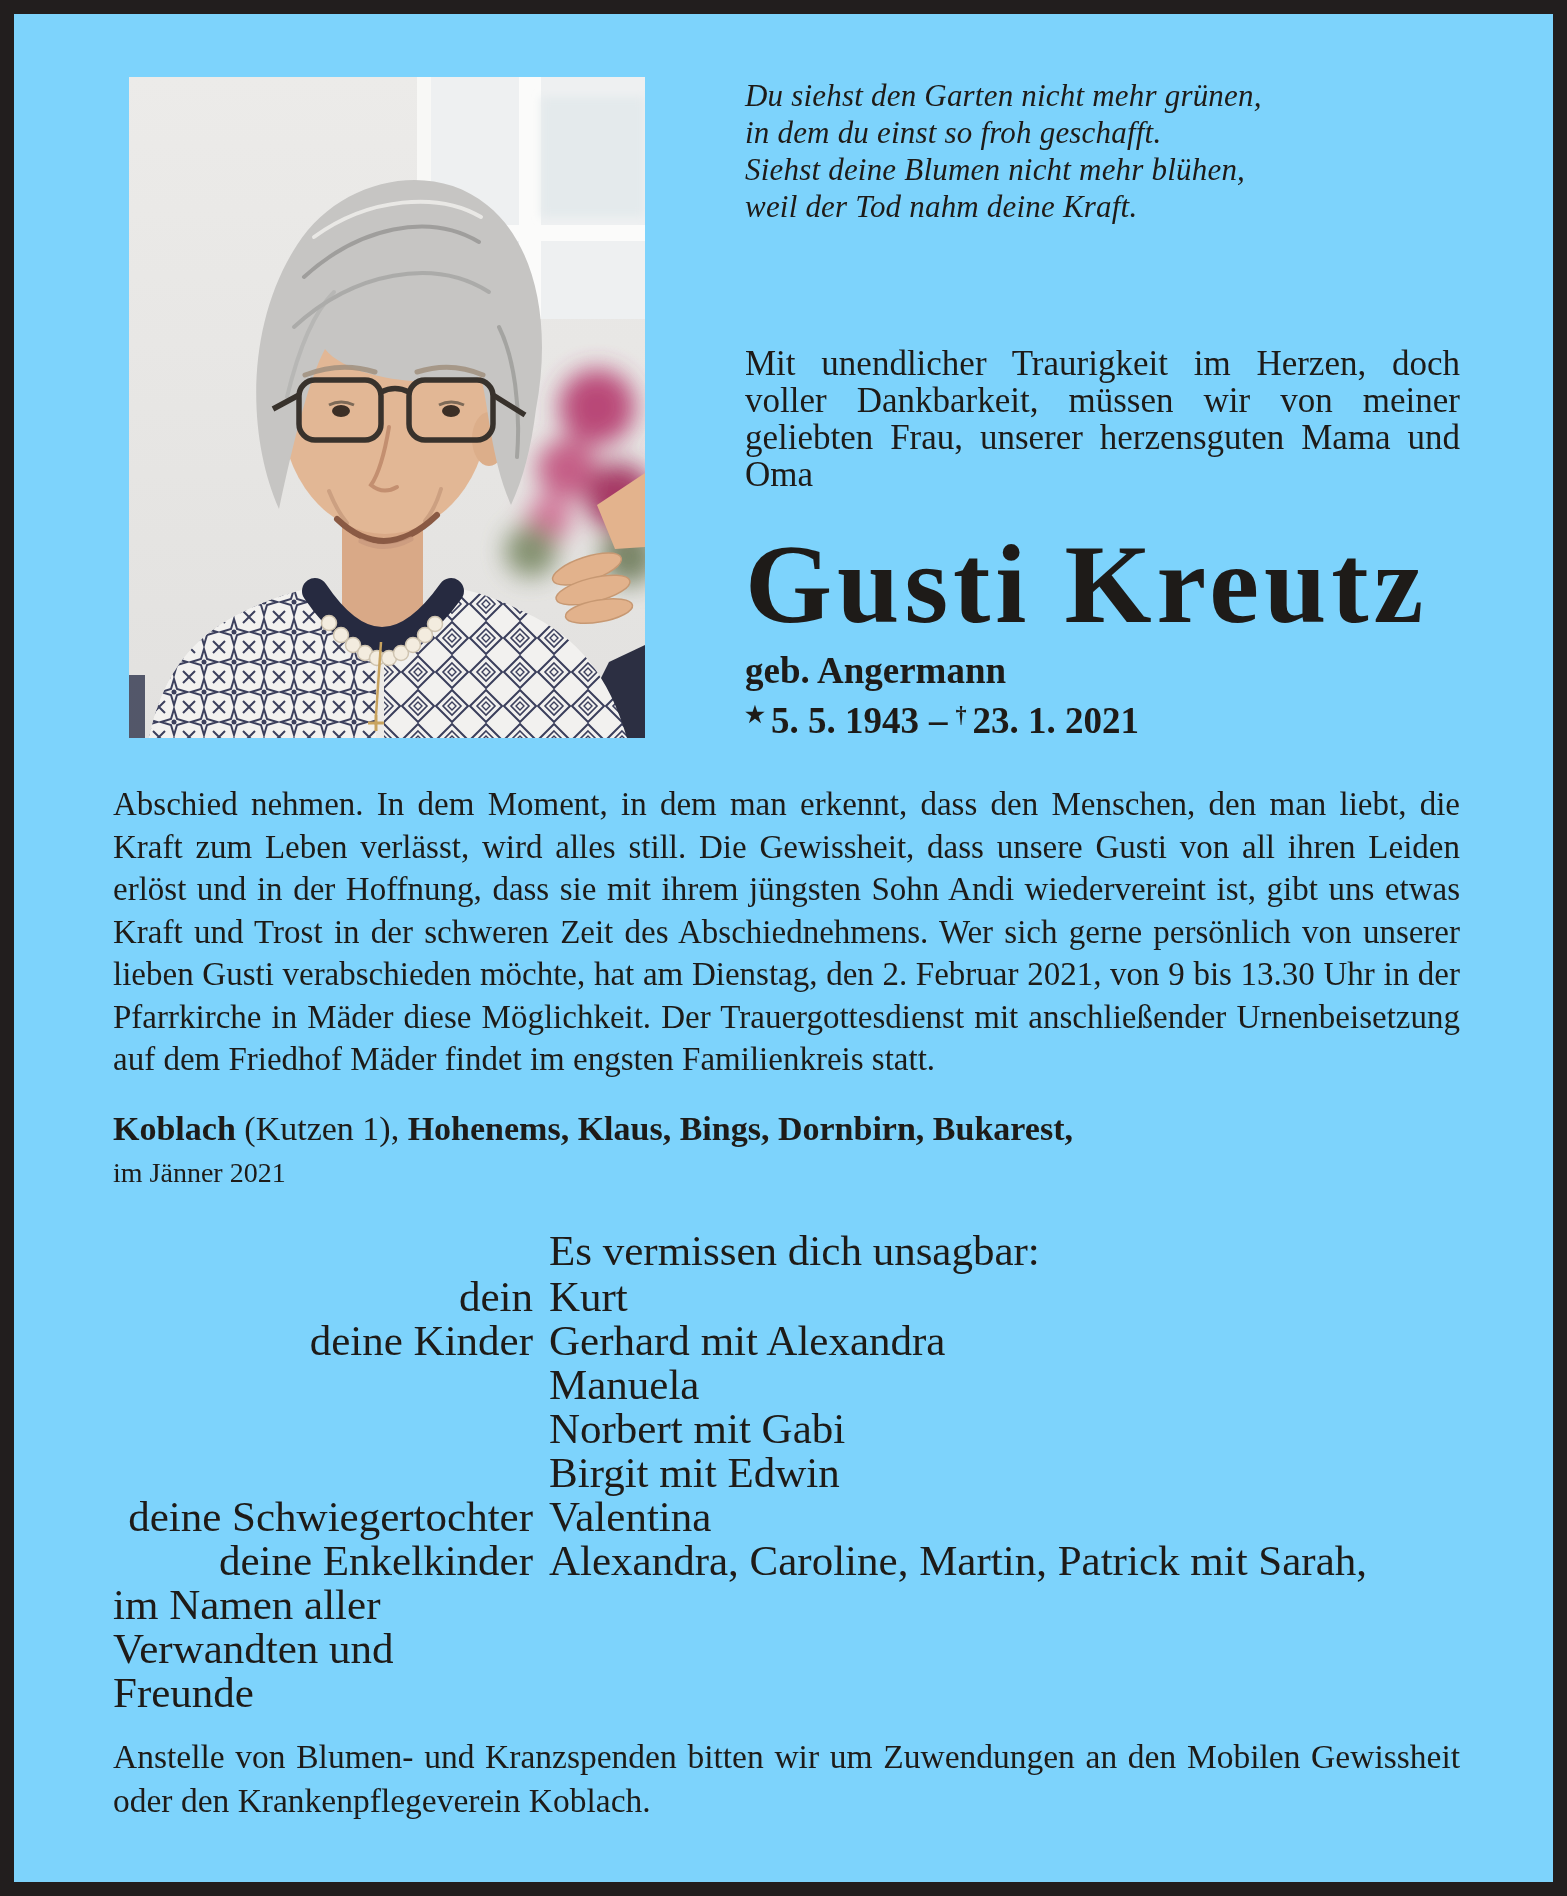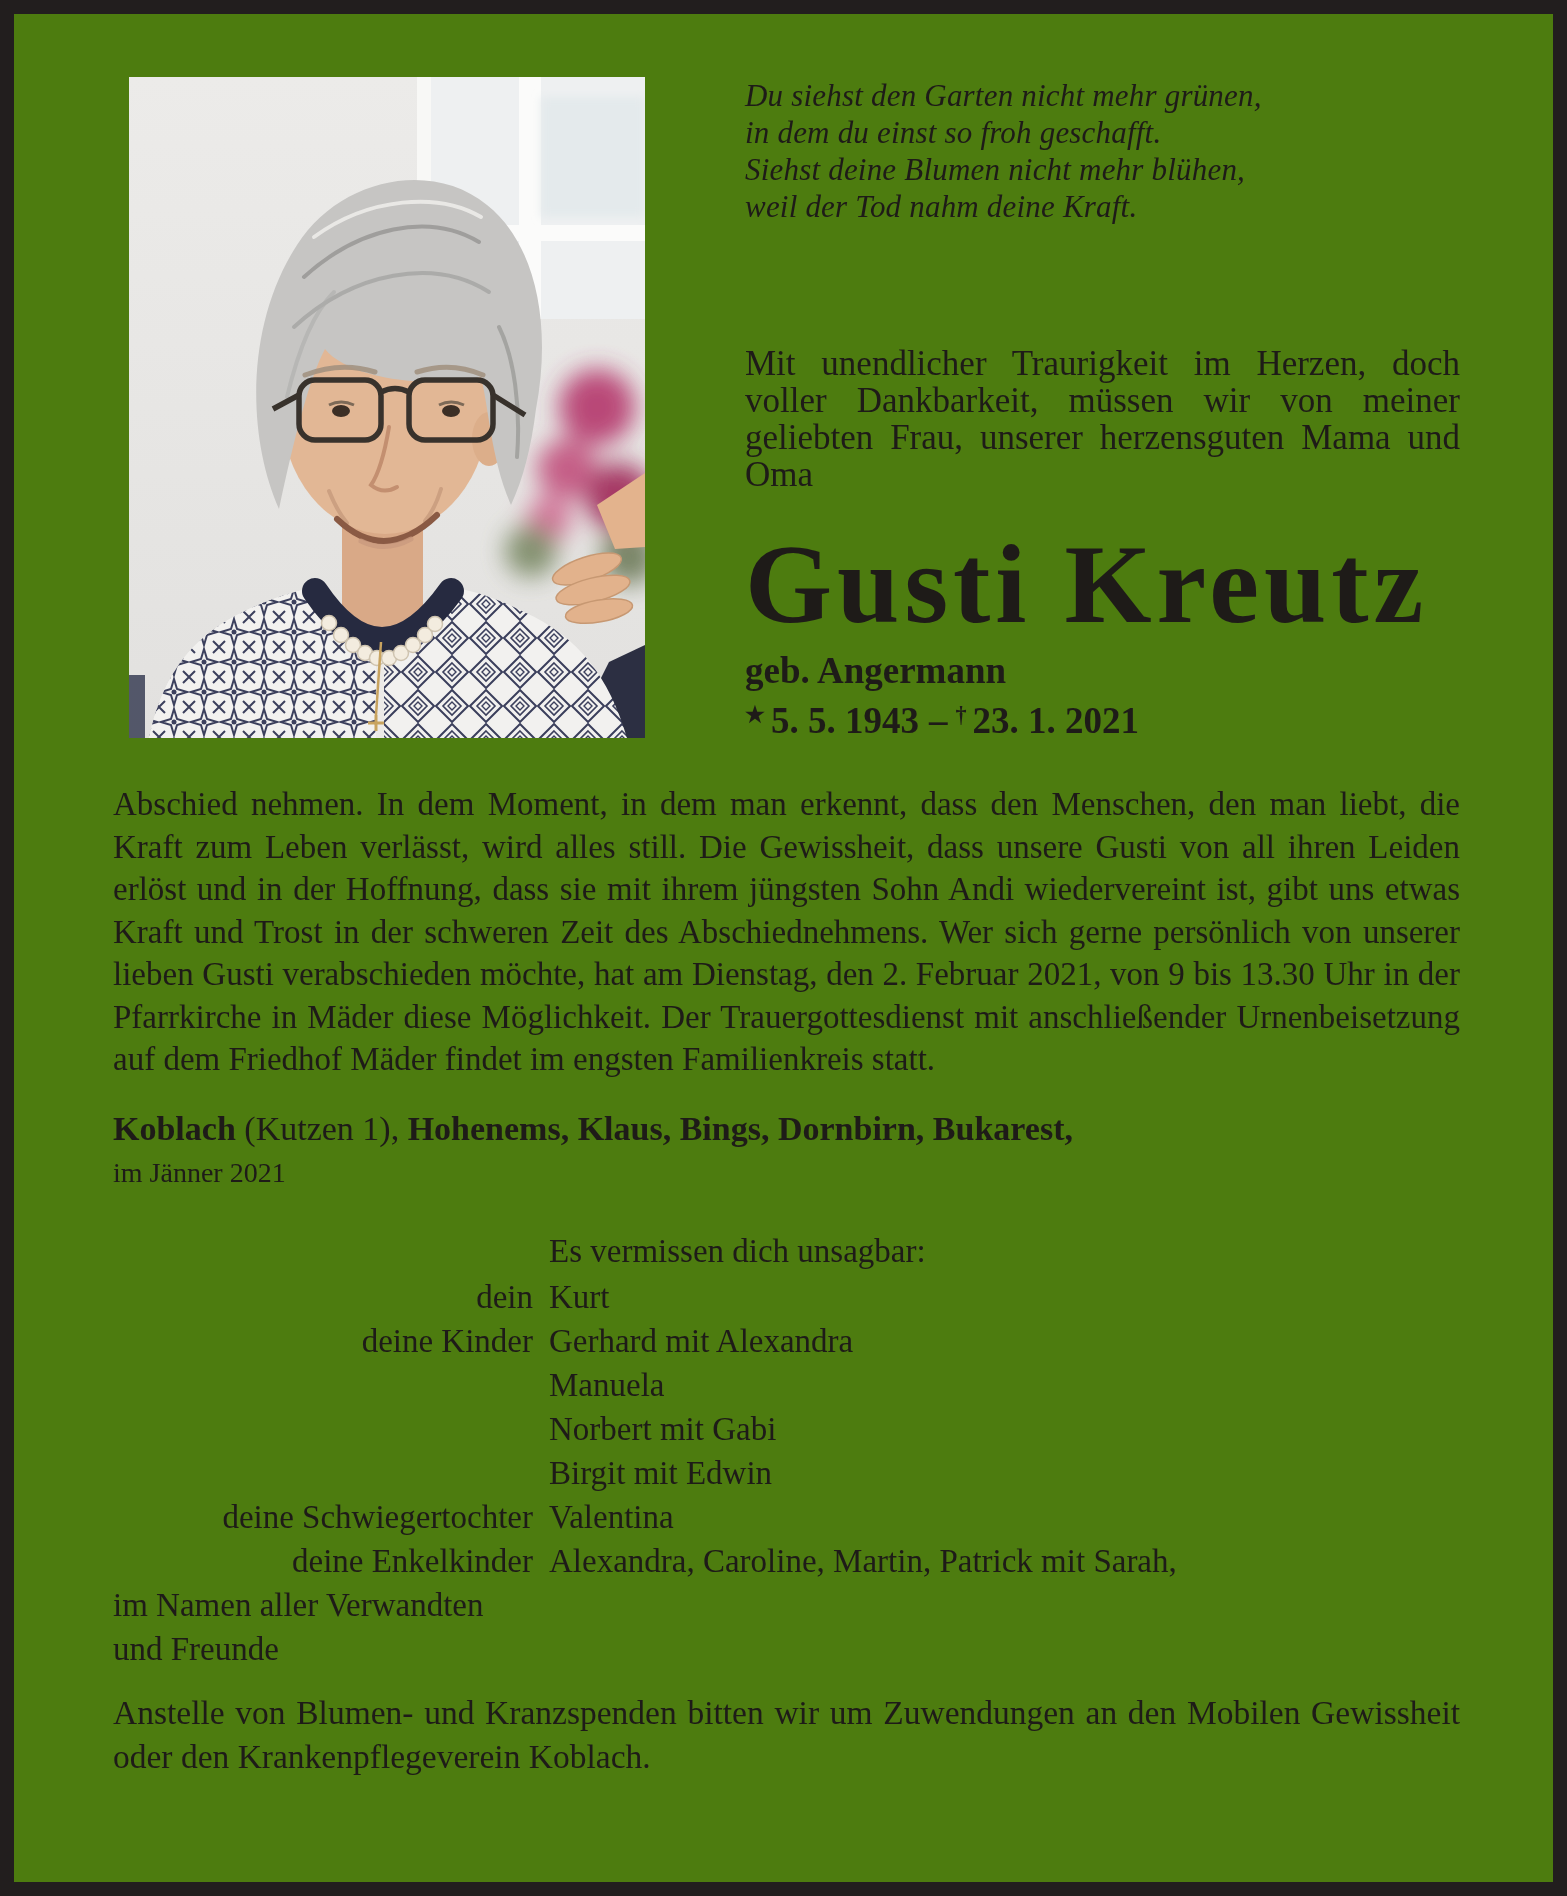--- a/index.html
+++ b/index.html
@@ -1,42 +1,42 @@
 <!DOCTYPE html>
 <html lang="de"><head>
 <meta charset="utf-8">
 <style>
   html,body{margin:0;padding:0;background:#ffffff;}
   .card{
     position:relative;
     width:1567px;height:1896px;
     box-sizing:border-box;
     border:14px solid #221e1e;
-    background:#4d7c0f;
+    background:#7dd3fc;
     font-family:"Liberation Serif","DejaVu Serif",serif;
     color:#1e1b18;
     padding:63px 93px 40px 99px;
     overflow:hidden;
   }
   .top-section{display:flex;align-items:flex-start;}
   .photo-wrap{flex:0 0 auto;margin-left:16px;}
   .photo-wrap svg{display:block;width:516px;height:661px;}
   .right-col{flex:1 1 auto;margin-left:100px;min-width:0;}
   .poem{font-style:italic;font-size:31px;line-height:37px;letter-spacing:.2px;}
   .intro{margin-top:120px;font-size:35px;line-height:37px;text-align:justify;}
   .deceased-name{margin:34px 0 0 0;font-weight:700;font-size:112px;line-height:1.02;letter-spacing:5px;white-space:nowrap;}
   .maiden{margin-top:10px;font-weight:700;font-size:37px;line-height:40px;}
   .dates{margin-top:2px;font-weight:700;font-size:37px;line-height:44px;}
   .dates .sym{font-size:0.60em;vertical-align:0.50em;margin-right:6px;}
   .dates .dash{margin:0 8px 0 10px;}
   .body-text{margin:40px 0 0 0;font-size:33px;line-height:42.5px;text-align:justify;}
   .places{margin:26px 0 0 0;font-size:34px;line-height:44px;}
   .places .b{font-weight:700;}
   .date-line{font-size:28px;line-height:44px;}
-  .mourners{margin-top:34px;display:grid;grid-template-columns:420px 1fr;column-gap:16px;font-size:33px;line-height:44px;}
+  .mourners{margin-top:34px;display:grid;grid-template-columns:420px 1fr;column-gap:16px;font-size:43px;line-height:44px;}
   .m-label{text-align:right;white-space:nowrap;}
   .m-val .b{font-weight:400;}
   .m-head{margin-bottom:2px;}
   .closing{margin:20px 0 0 0;font-size:33.5px;line-height:44px;text-align:justify;}
   .b{font-weight:700;}
 </style>
 </head>
 <body>
 
 <div class="card">

